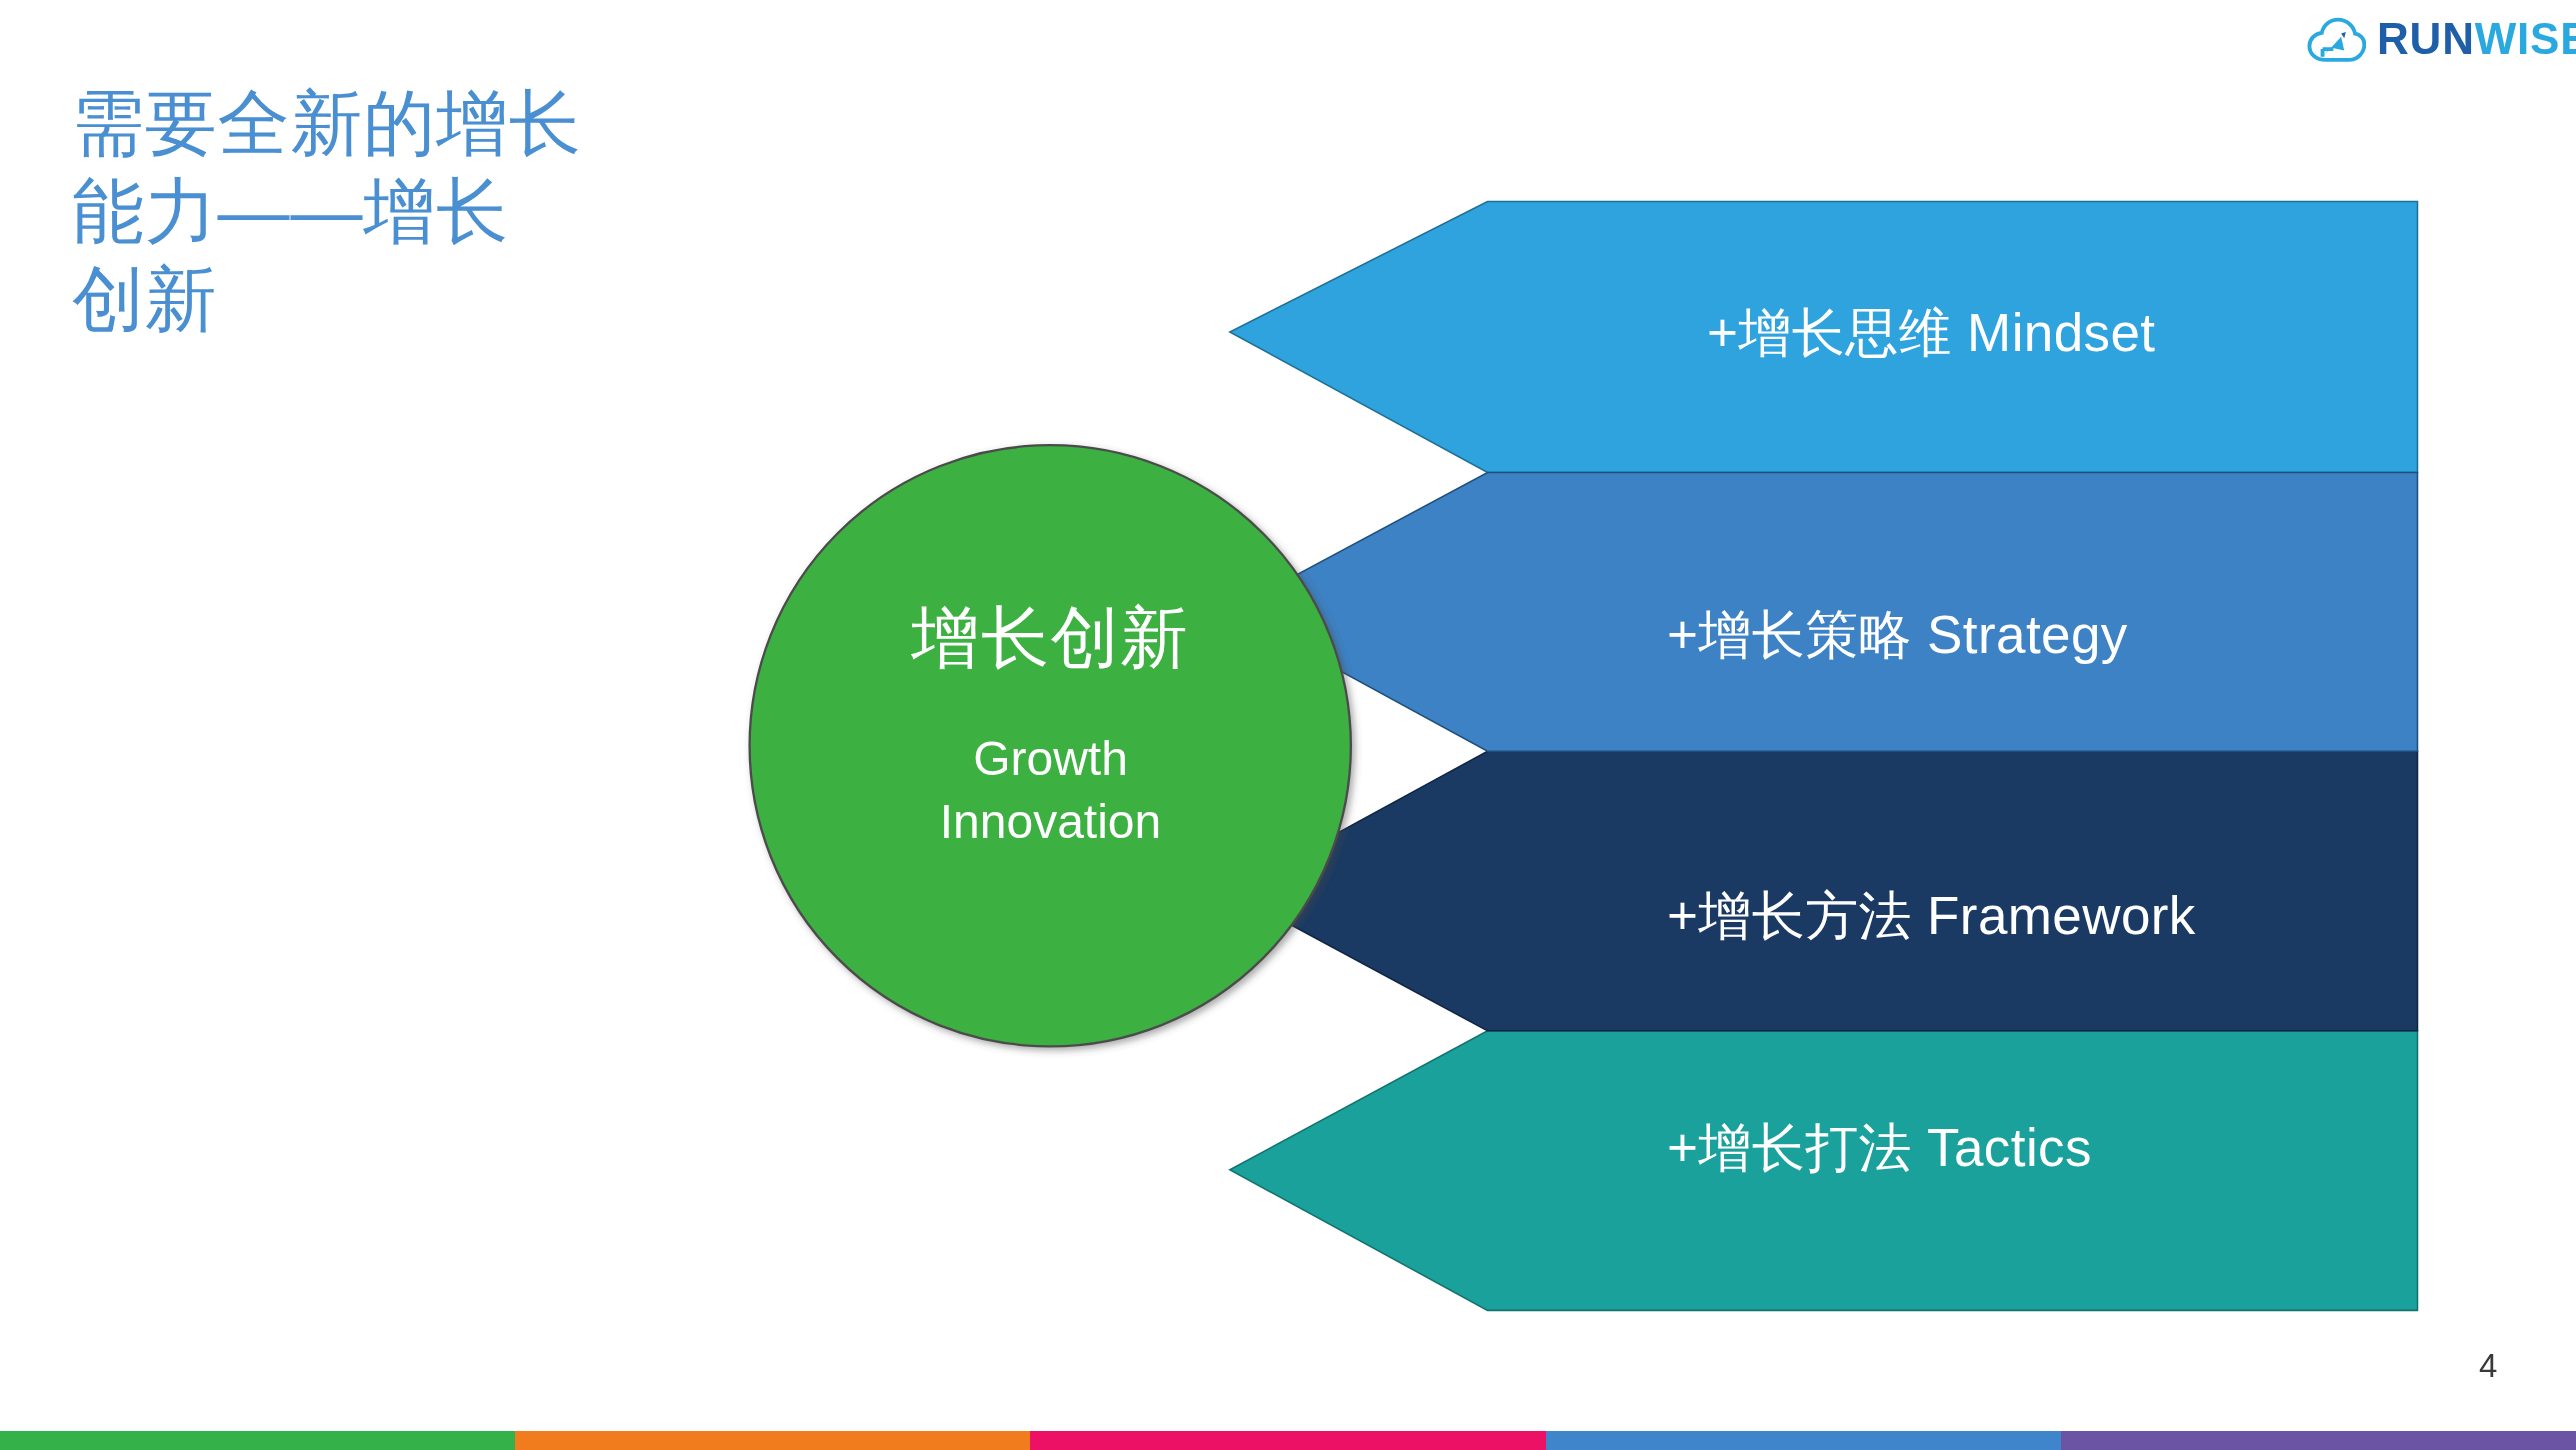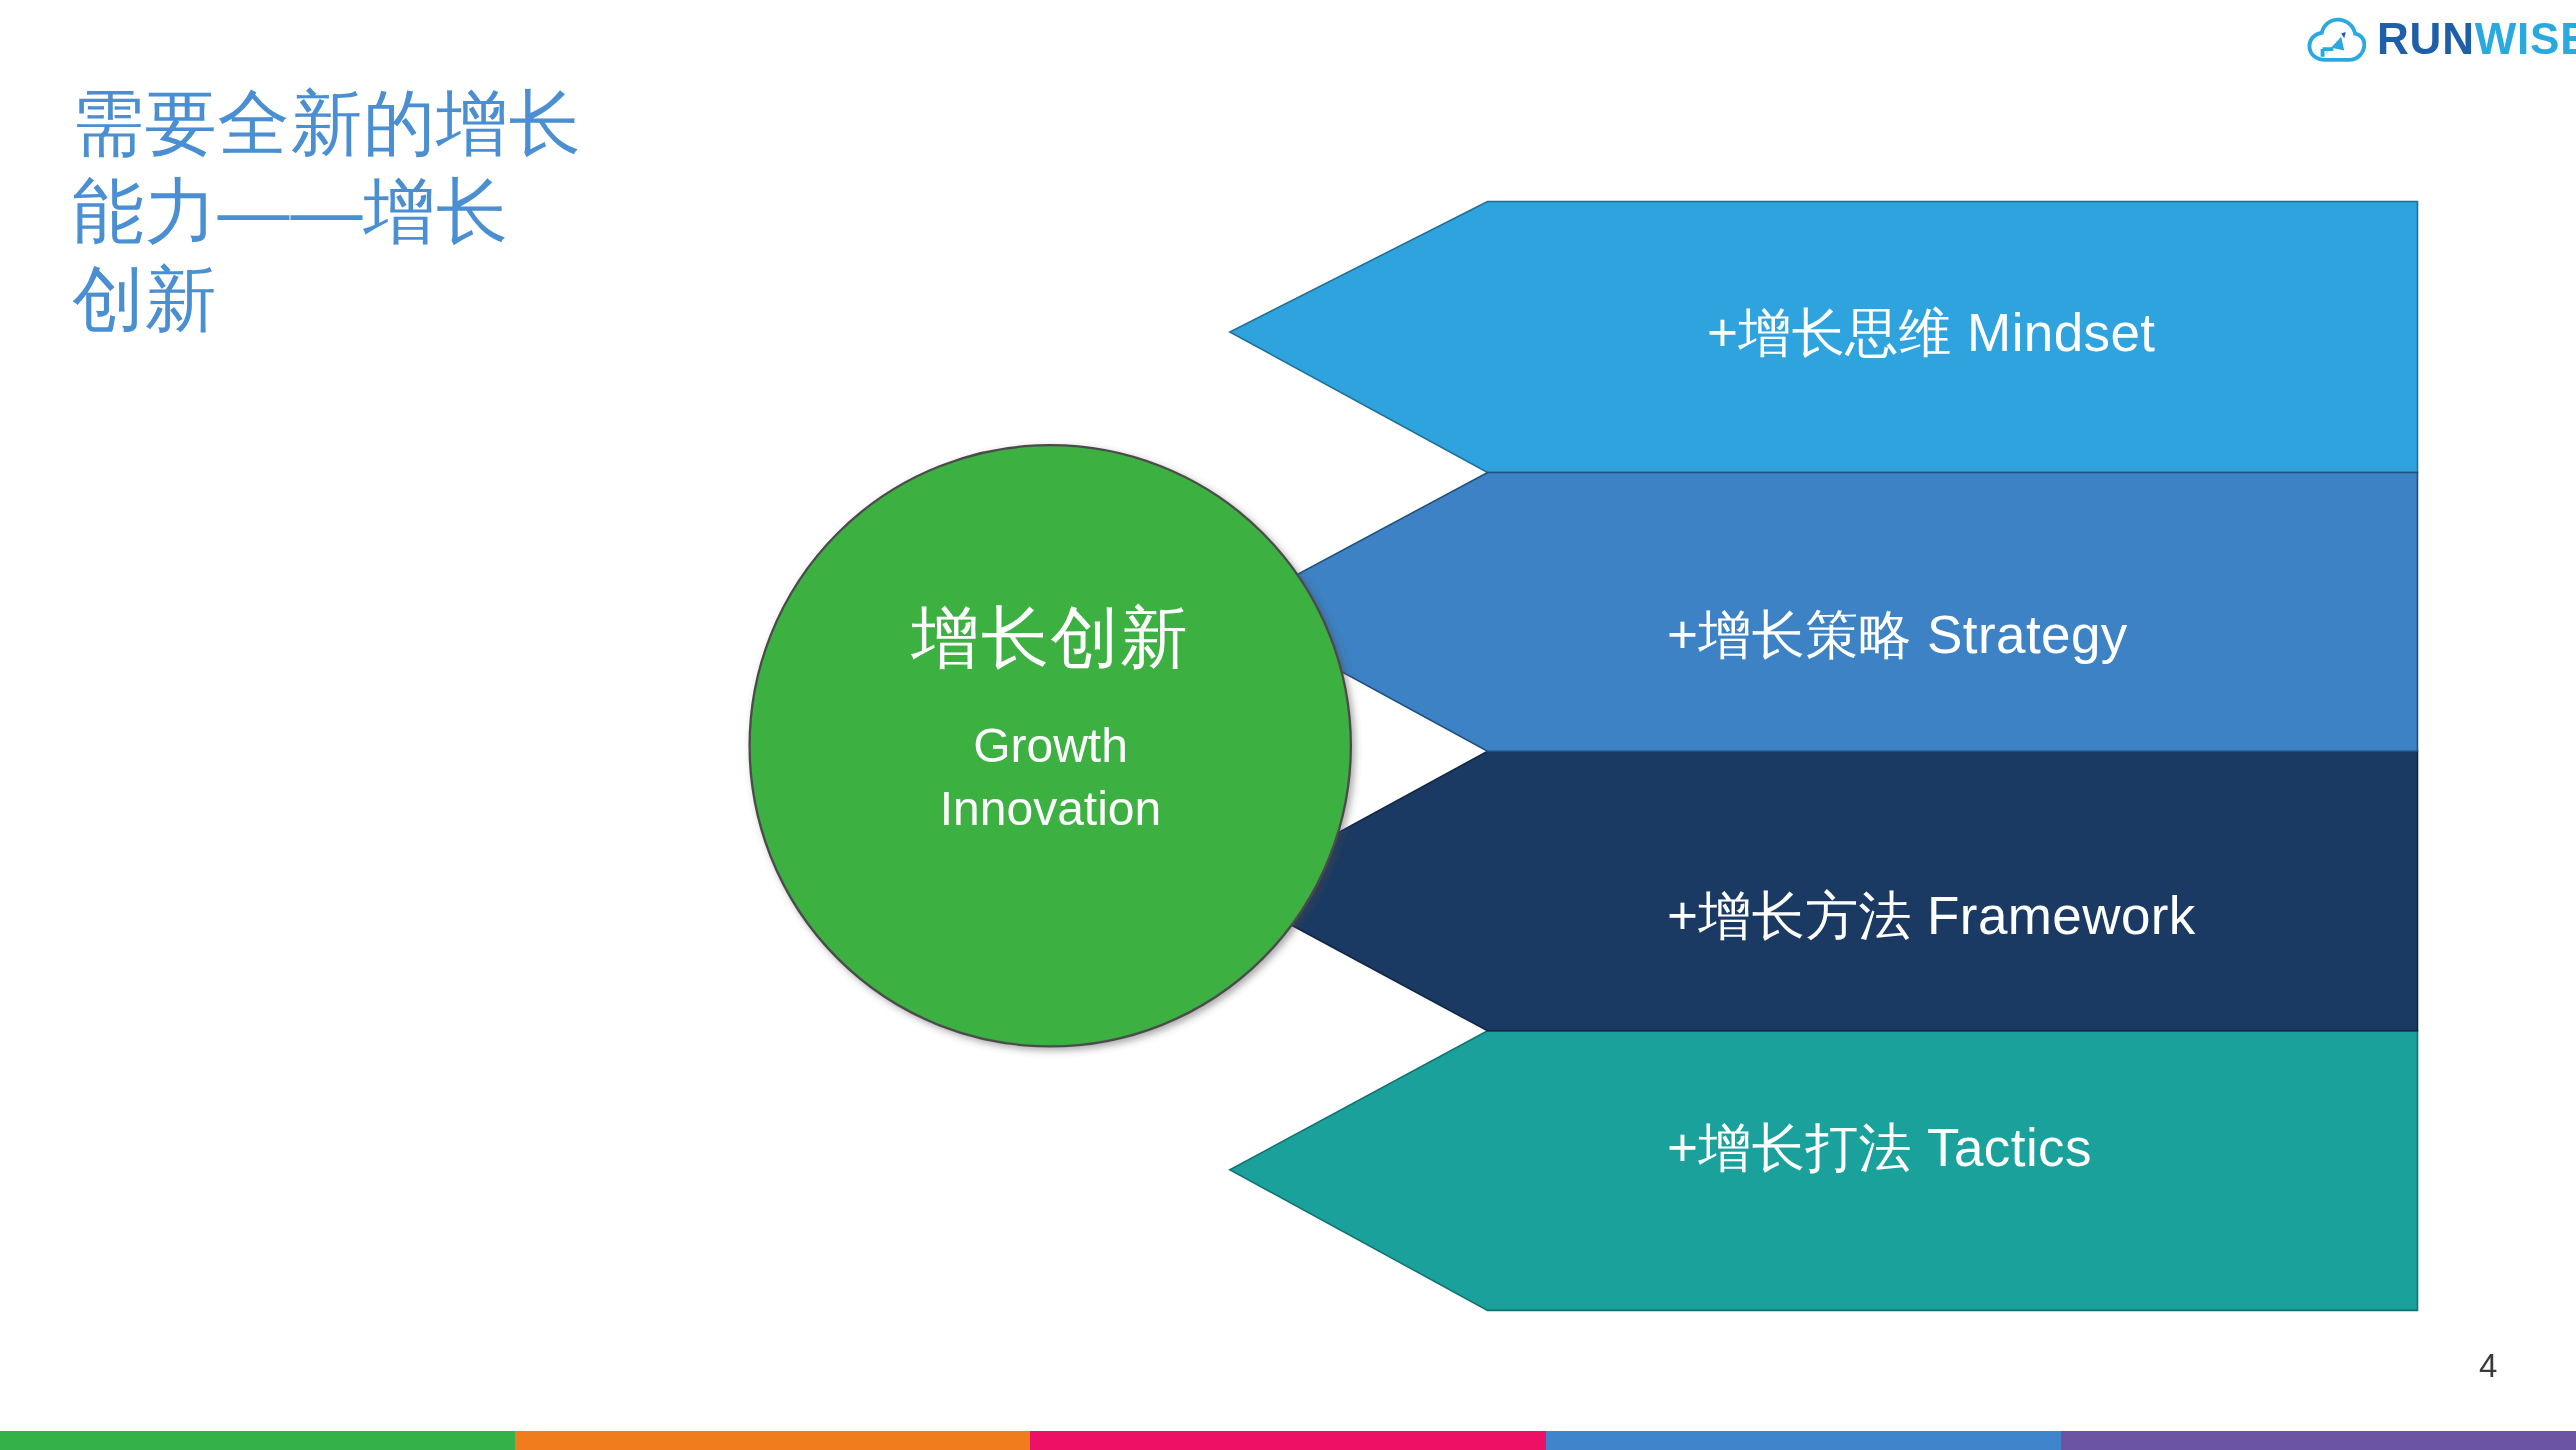--- a/index.html
+++ b/index.html
@@ -90,21 +90,21 @@
     color: #ffffff;
     pointer-events: none;
   }
   #circle-title-cn {
     font-size: 68px;
     line-height: 1.1;
     letter-spacing: 1.6px;
     font-family: Liberation Serif, serif;
   }
   #circle-title-en {
-    margin-top: 38px;
+    margin-top: 51px;
     font-size: 48px;
     line-height: 1.32;
     white-space: pre-line;
   }
 
   
   #page-number {
     position: absolute;
     left: 2479px;
     top: 1347px;

